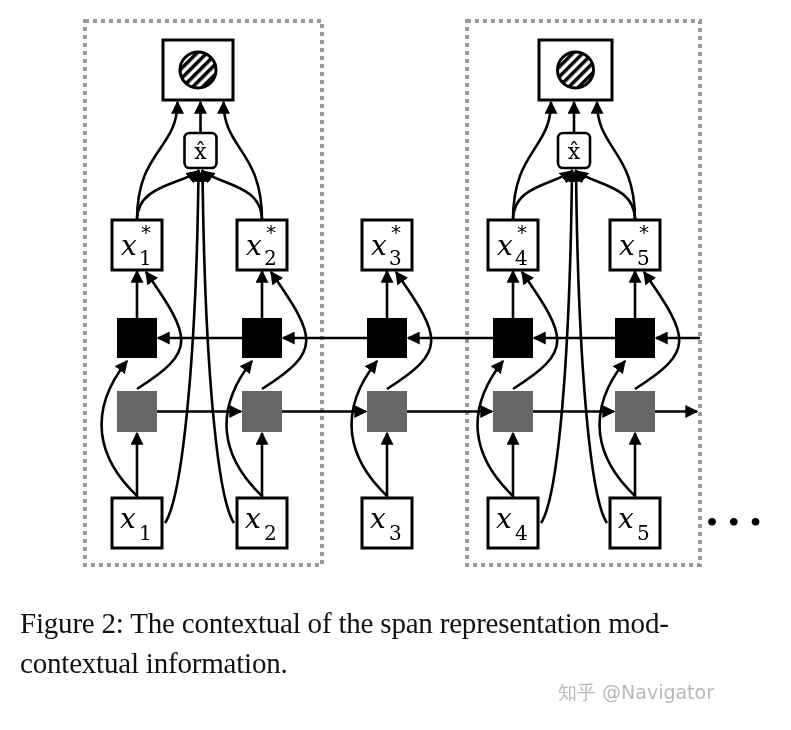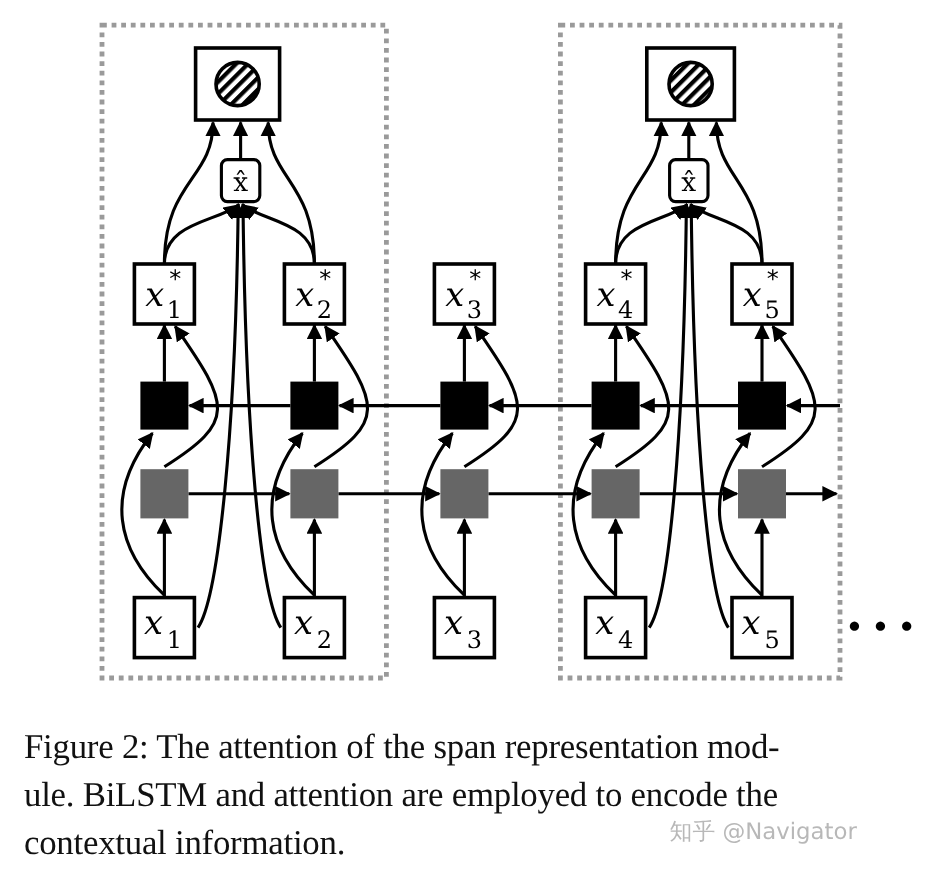--- a/index.html
+++ b/index.html
@@ -135,17 +135,16 @@
       <text x="619" y="255" font-family="&quot;DejaVu Serif&quot;, serif" font-style="italic" font-size="28">x</text>
       <text x="637" y="265" font-family="&quot;DejaVu Serif&quot;, serif" font-size="20">5</text>
       <text x="639" y="239" font-family="&quot;DejaVu Sans&quot;, sans-serif" font-size="20">*</text>
       <text x="618" y="528" font-family="&quot;DejaVu Serif&quot;, serif" font-style="italic" font-size="28">x</text>
       <text x="637" y="540" font-family="&quot;DejaVu Serif&quot;, serif" font-size="20">5</text>
       <text x="705" y="530" font-family="&quot;DejaVu Sans&quot;, sans-serif" font-size="22" font-weight="bold">• • •</text>
     </g>
 </svg>
 
 <div class="caption">
-  <span>Figure 2: The attention of the span representation mod-</span>
-  <span>ule. BiLSTM and attention are employed to encode the</span>
+  <span>Figure 2: The contextual of the span representation mod-</span>
   <span>contextual information.</span>
 </div>
 <div class="watermark">知乎 @Navigator</div>
 
 </body></html>

